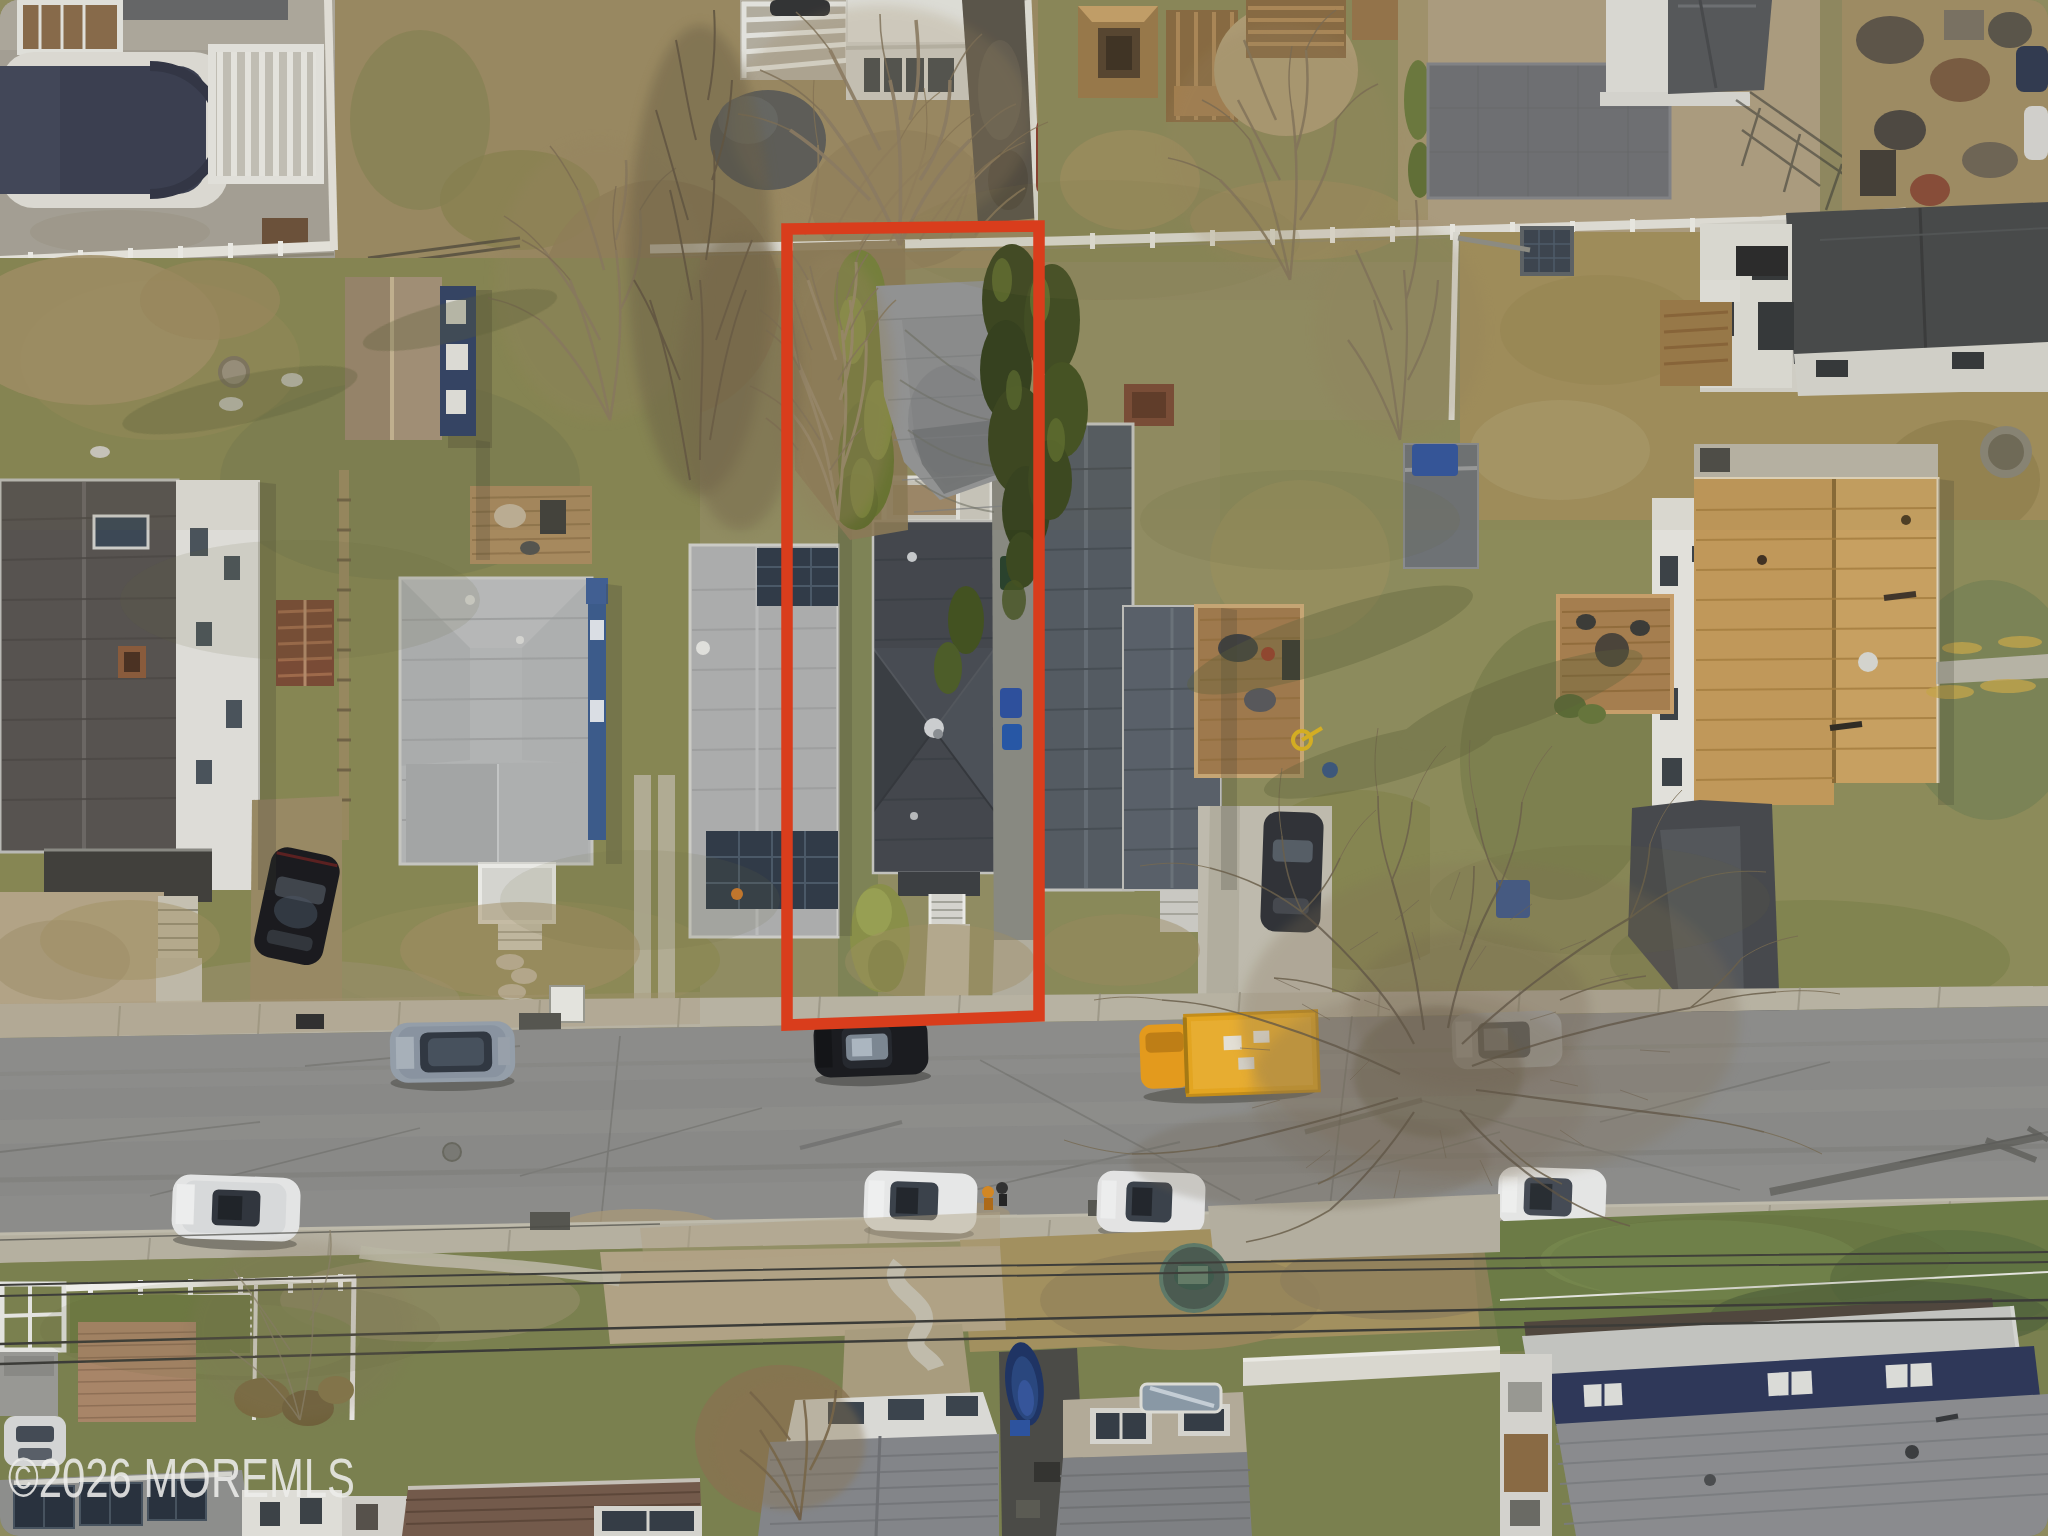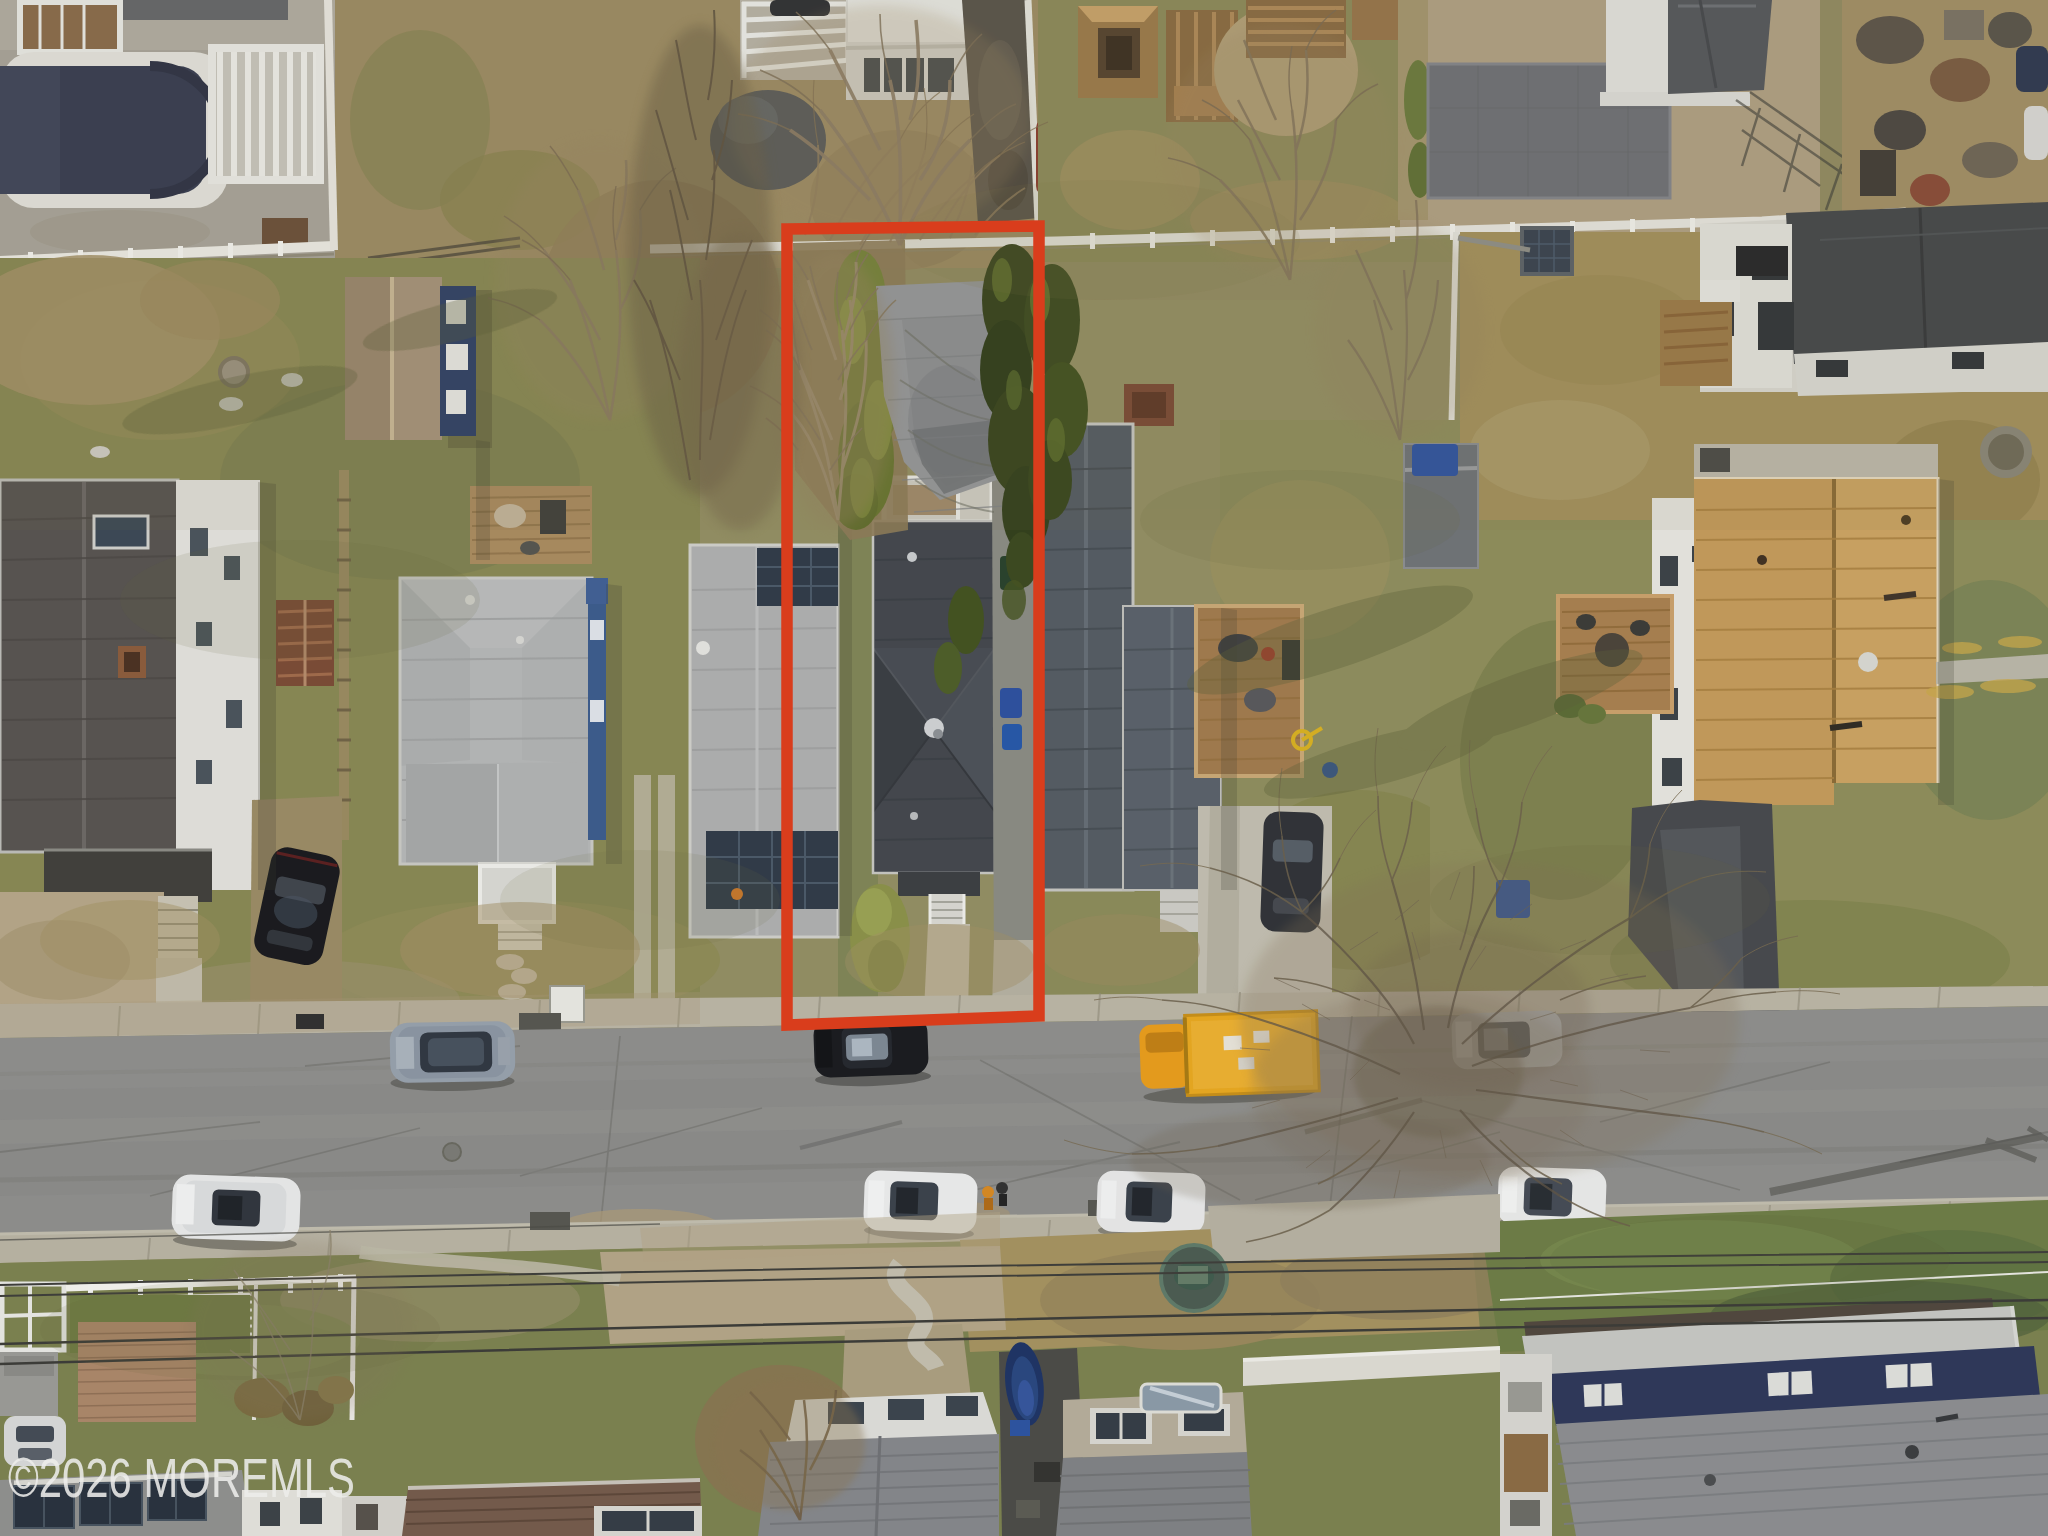--- a/index.html
+++ b/index.html
@@ -1,16 +1,16 @@
 <!DOCTYPE html>
 <html><head>
 <meta charset="utf-8">
 <style>
 html,body{margin:0;padding:0;background:#8e8b5e;}
-#wrap{width:2048px;height:1536px;overflow:hidden;position:relative;}
+#wrap{width:2048px;height:1536px;overflow:hidden;position:relative;border-radius:19px;}
 svg{display:block;}
 .wm{font-family:"Liberation Sans",sans-serif;font-weight:400;}
 </style>
 </head>
 <body>
 <div id="wrap">
 <svg width="2048" height="1536" viewBox="0 0 2048 1536">
 <defs>
 <filter id="grain" x="0" y="0" width="100%" height="100%">
 <feTurbulence type="fractalNoise" baseFrequency="0.8" numOctaves="2" result="n"></feTurbulence>

